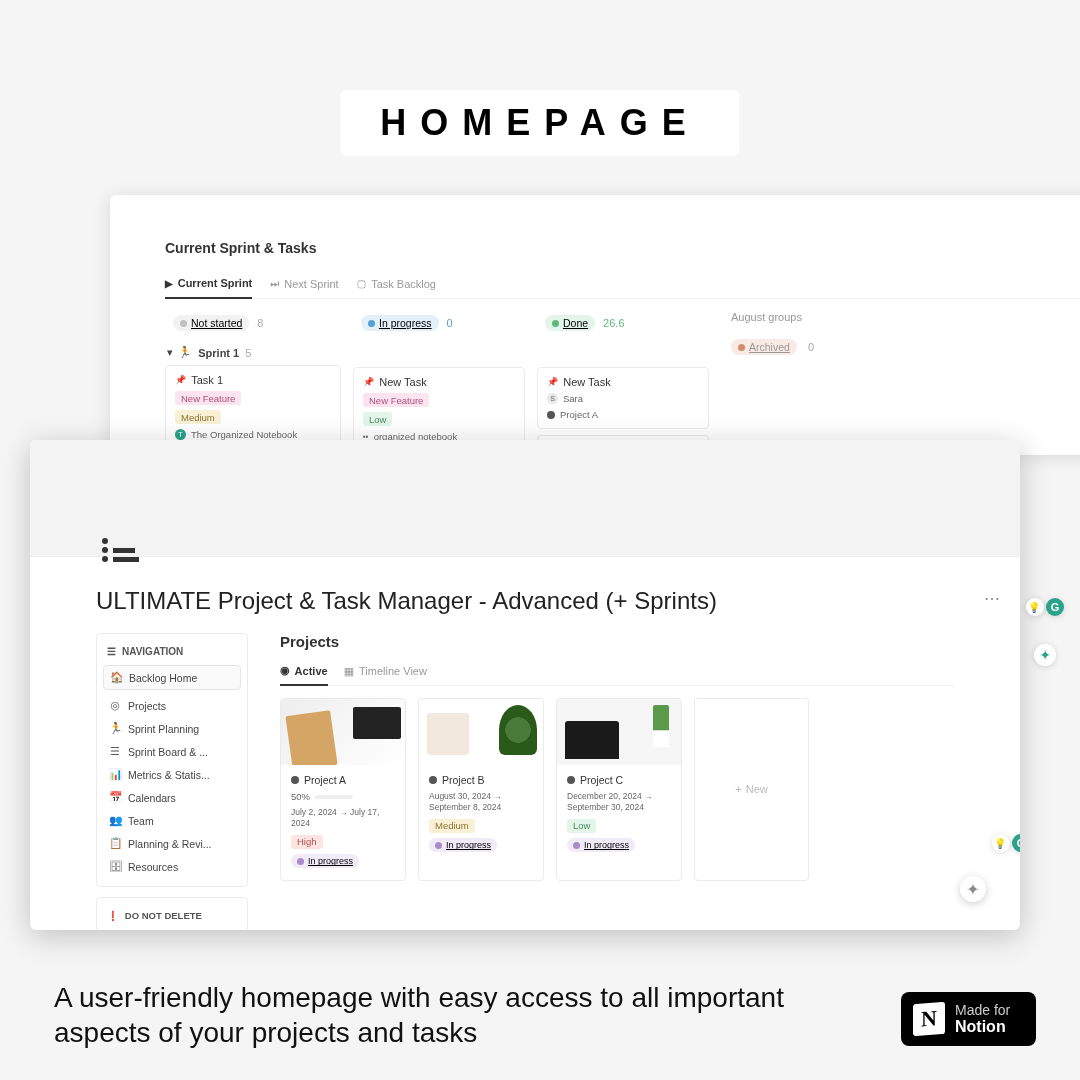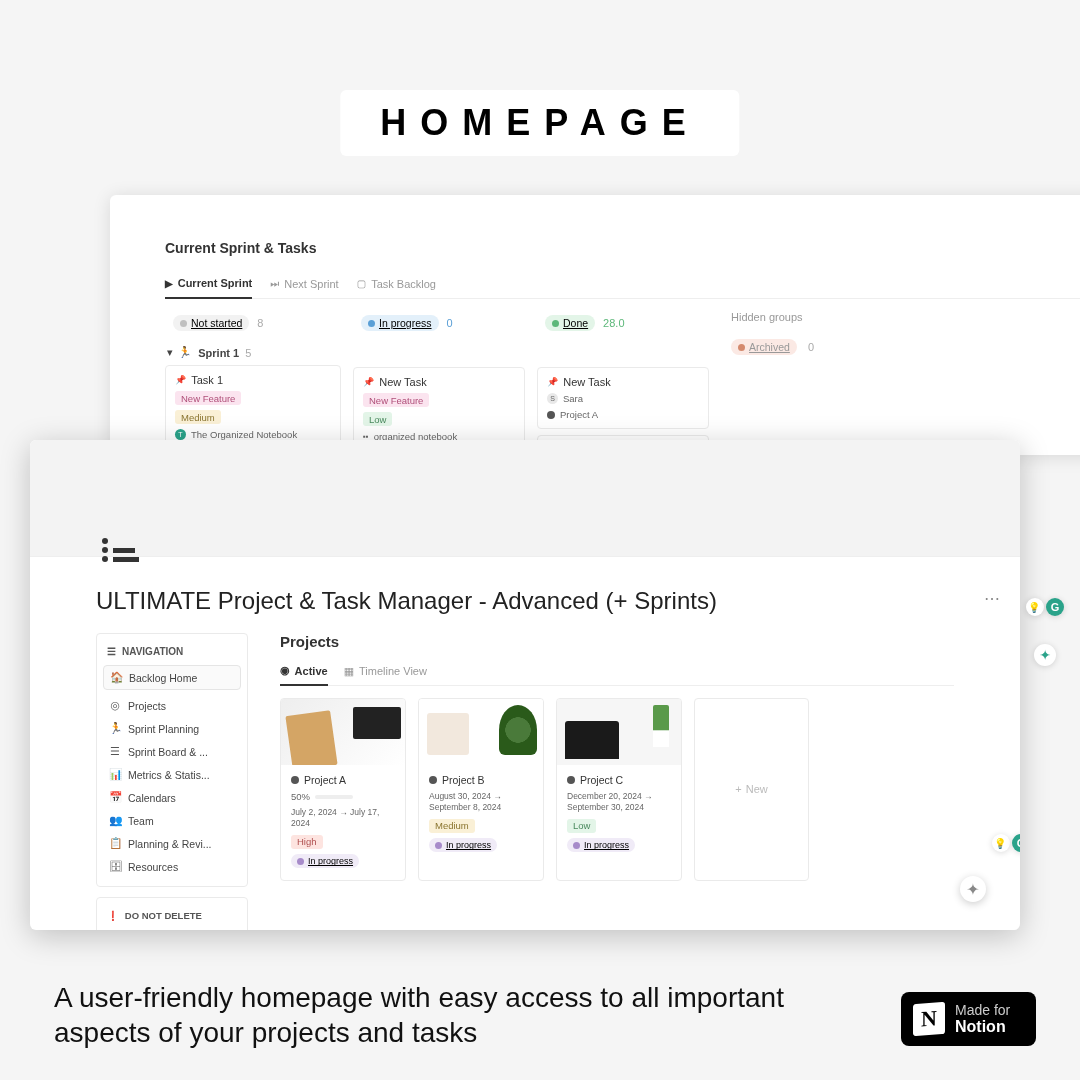--- a/index.html
+++ b/index.html
@@ -208,21 +208,21 @@
           </div>
       </div>
     </div>
 
     <div class="col">
       <div class="col-head">
         <span class="pill bg-dn">
             <span class="dot d-dn"></span>
             <span>Done</span>
           </span>
-        <span class="col-count" style="color:#5db87a">28.0</span>
+        <span class="col-count" style="color:#5db87a">26.6</span>
       </div>
       <div style="height:24px"></div>
       <div class="card">
         <div class="card-title">
             <span class="pin">📌</span>
             <span>New Task</span>
           </div>
         <div class="meta-row">
             <span class="avatar-s">S</span>
             <span>Sara</span>
@@ -234,21 +234,21 @@
       </div>
       <div class="card">
         <div class="card-title">
             <span class="pin">📌</span>
             <span>New Task</span>
           </div>
       </div>
     </div>
 
     <div class="hidden-col" style="margin-left:10px">
-      <div>Hidden groups</div>
+      <div>August groups</div>
       <div style="margin-top:10px">
         <span class="pill bg-ar">
             <span class="dot d-ar"></span>
             <span>Archived</span>
           </span>
         <span class="col-count" style="margin-left:8px">0</span>
       </div>
     </div>
   </div>
 </div>

